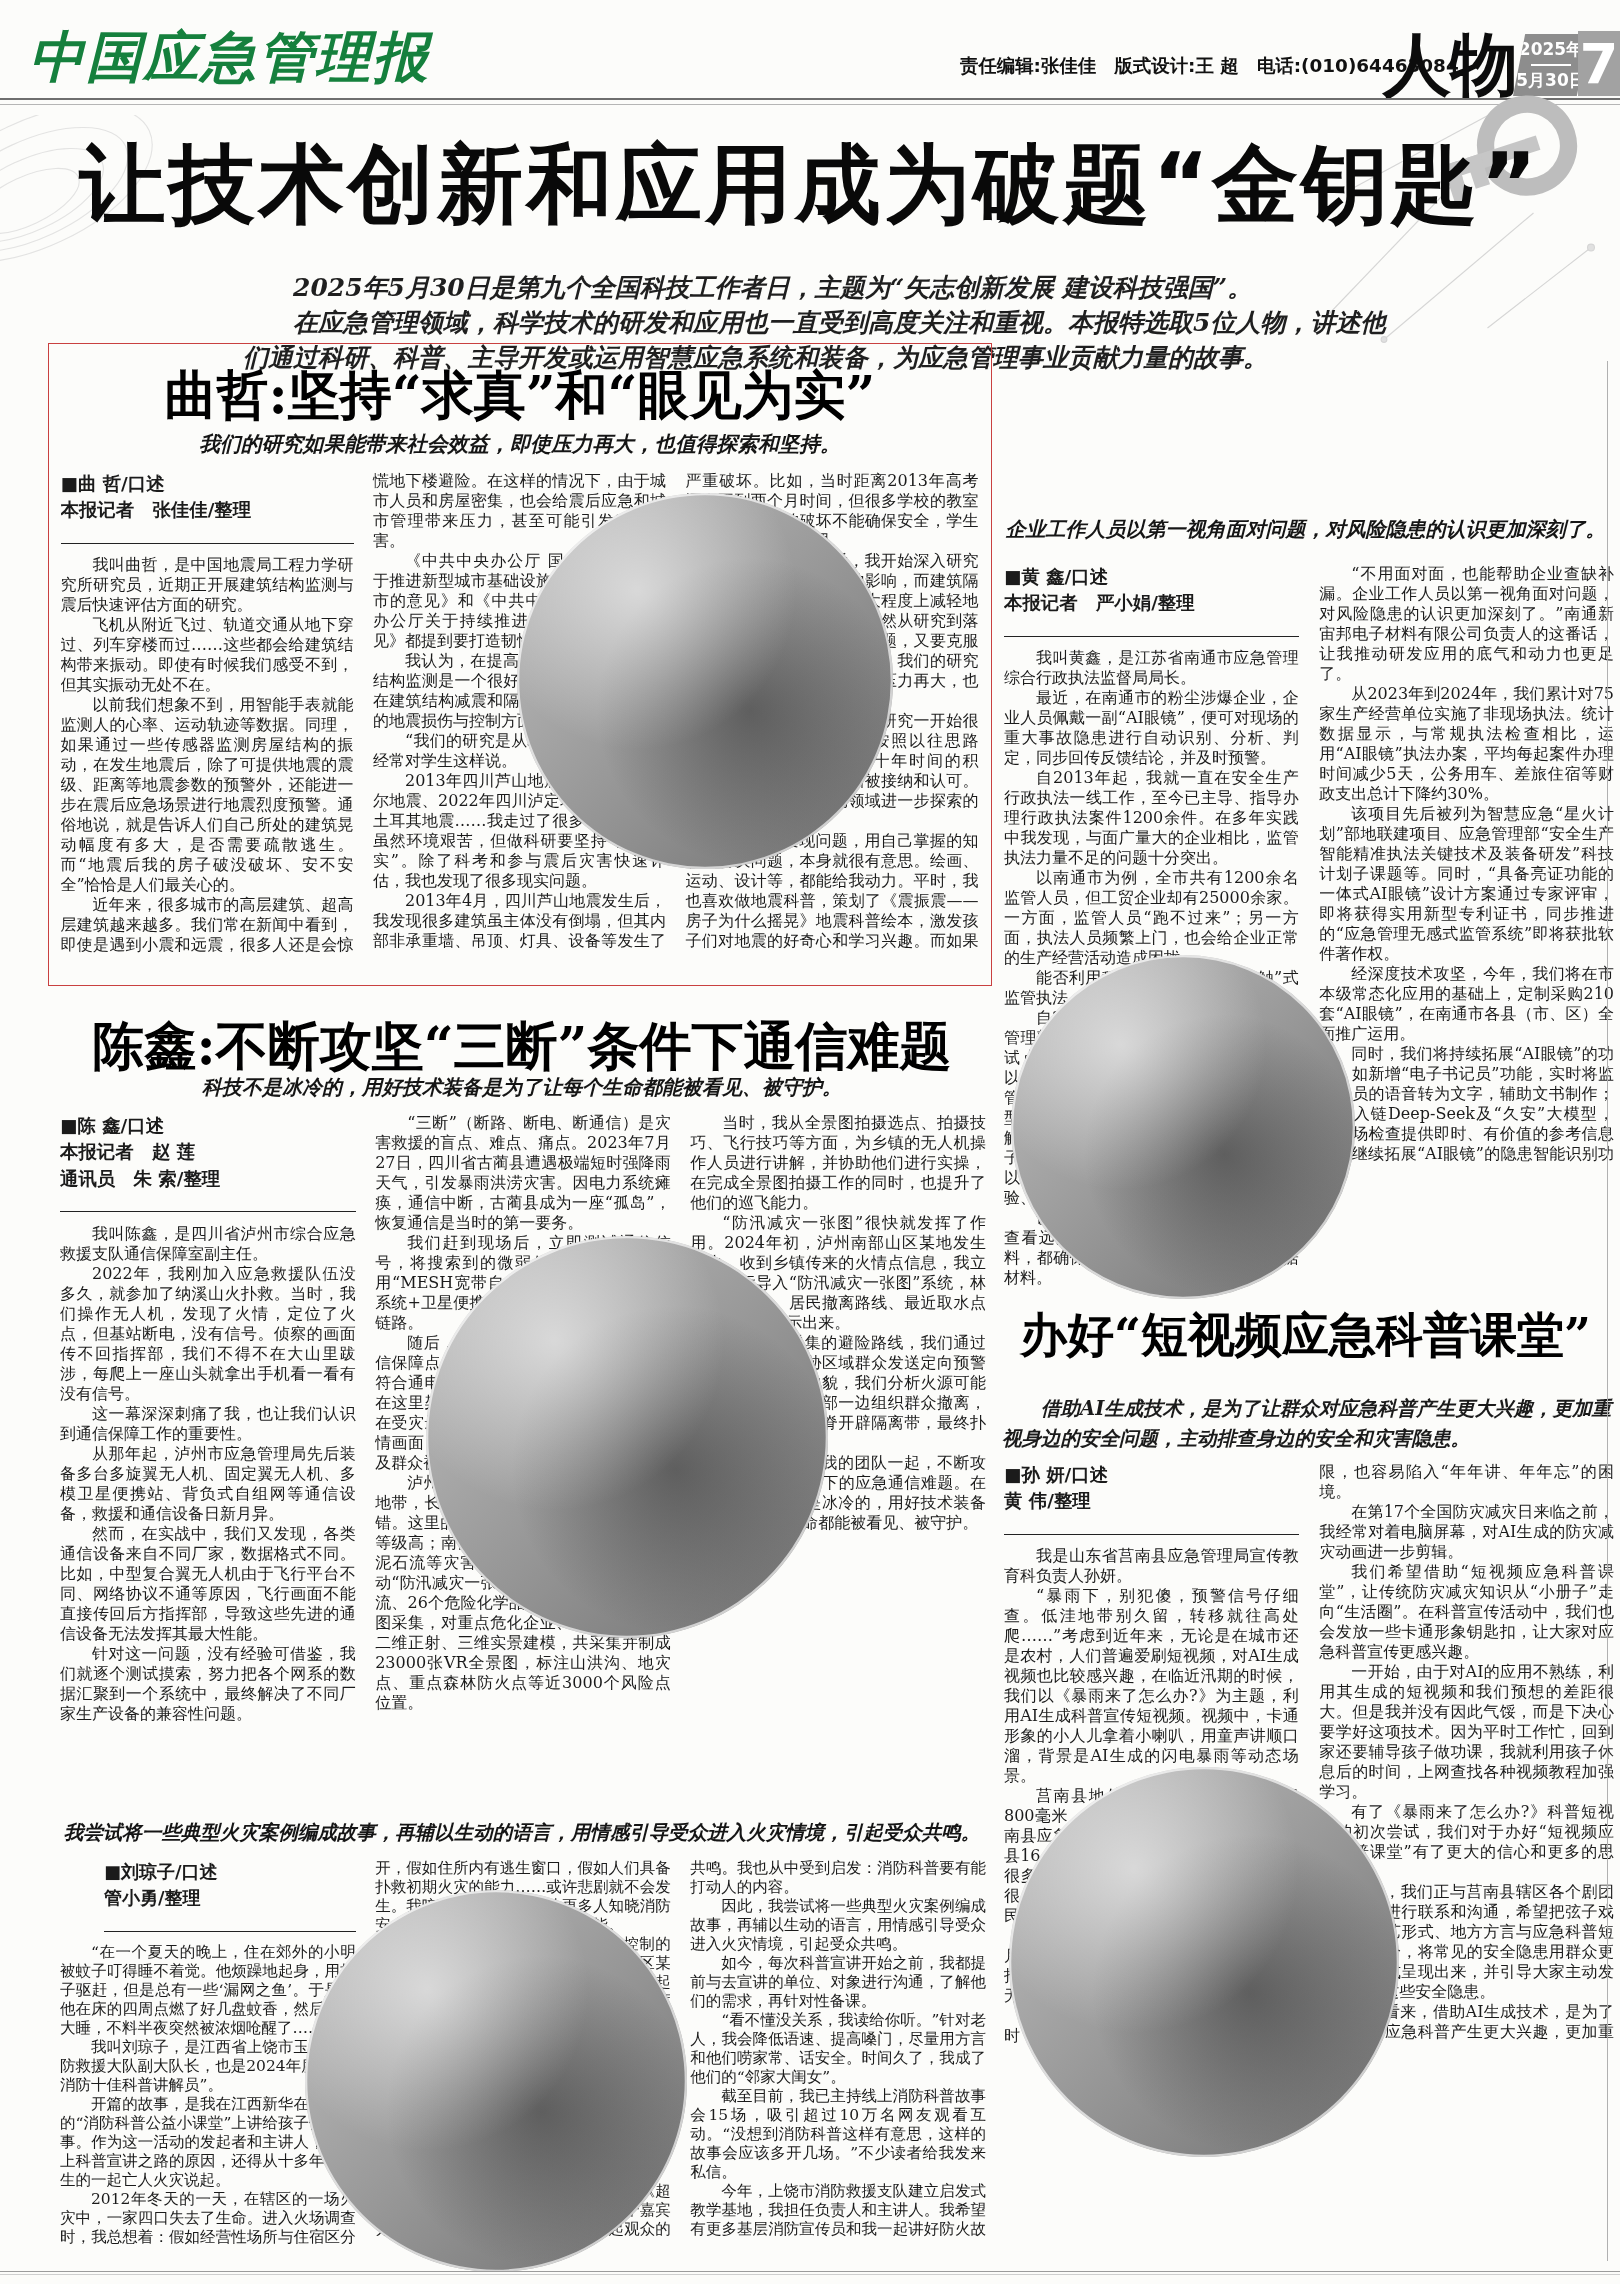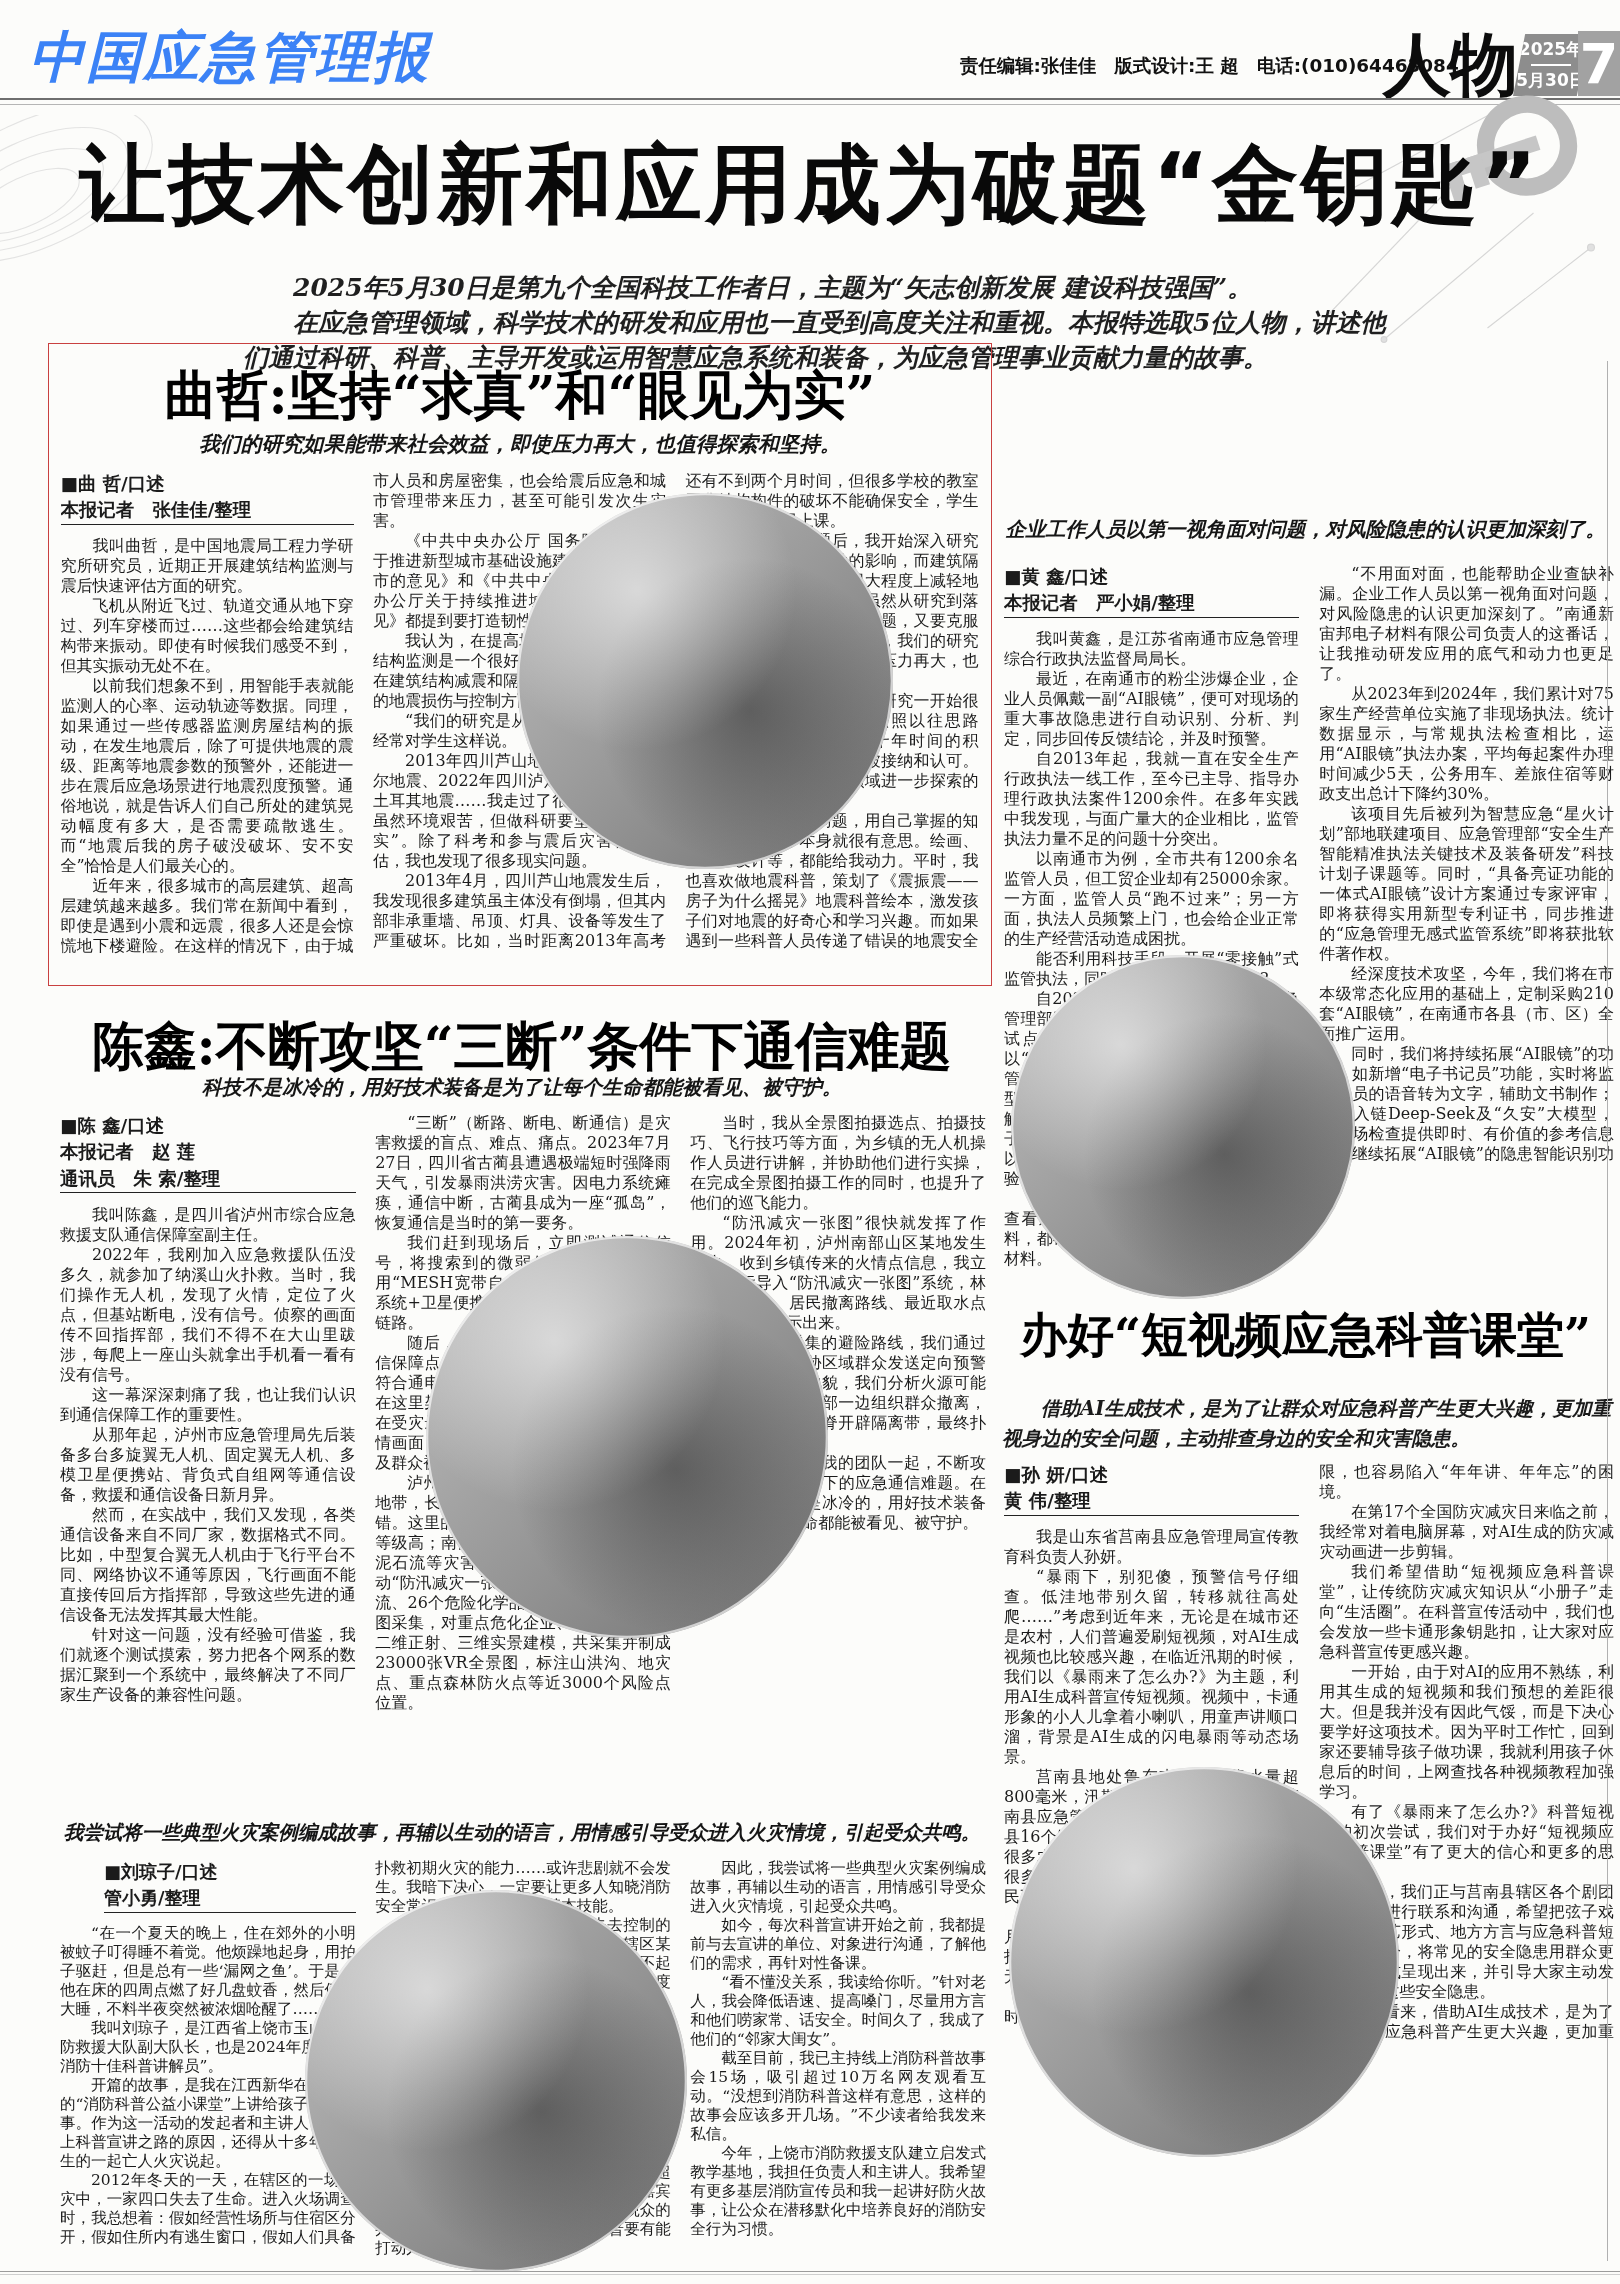--- a/index.html
+++ b/index.html
@@ -2,21 +2,21 @@
 <html style="font-size:9.2px"><head>
 <meta charset="utf-8">
 <style>
   html,body{margin:0;padding:0;background:#e8e8e6;}
   #page{position:relative;width:1620px;height:2284px;background:#fcfcfa;overflow:hidden;
         font-family:"DejaVu Serif","Liberation Serif",serif;color:#1b1b1b;}
   .abs{position:absolute;}
 
   
   .masthead{left:29px;top:20.7px;font-size:55px;font-weight:900;font-style:italic;
-            letter-spacing:2.3px;color:#3b82f6;font-family:"DejaVu Serif",serif;}
+            letter-spacing:2.3px;color:#15803d;font-family:"DejaVu Serif",serif;}
   .editor-info{left:960px;top:53px;font-size:18.4px;font-weight:700;
                font-family:"DejaVu Sans","Liberation Sans",sans-serif;color:#111;}
   .section-title{left:1383px;top:19.5px;font-size:68px;font-weight:900;letter-spacing:-1.1px;
                  font-family:"DejaVu Sans","Liberation Sans",sans-serif;color:#0c0c0c;}
   .date-box{left:1513px;top:34px;width:76px;height:62px;background:#8d8d8d;color:#fff;
             clip-path:polygon(16% 0,100% 0,84% 100%,0 100%);
             font-family:"DejaVu Sans",sans-serif;font-weight:700;font-size:17px;
             display:flex;flex-direction:column;align-items:center;justify-content:center;gap:3.4px;}
   .date-box .dsep{width:40px;height:1.1px;background:#fff;}
   .page-num{left:1578px;top:31px;width:42px;height:65px;background:#a2a2a2;color:#fff;
@@ -31,21 +31,21 @@
               font-weight:700;color:#1f1f1f;}
   .lead-intro p{margin:0;text-indent:2em;}
   .deco{pointer-events:none;}
 
   
   .art-title{text-align:center;font-weight:900;color:#000000;font-family:"DejaVu Serif",serif;}
   .art-sub{text-align:center;font-style:italic;font-weight:600;color:#151515;}
   .body-cols{column-fill:auto;overflow:hidden;text-align:justify;}
   .body-cols p{margin:0;text-indent:2em;}
   .byline{break-inside:avoid;font-family:"DejaVu Sans","Liberation Sans",sans-serif;
-          font-weight:700;border-bottom:1.7px solid #222;padding-bottom:0;margin-bottom:11.5px;}
+          font-weight:700;border-bottom:1.7px solid #222;padding-bottom:19px;margin-bottom:11.5px;}
   .byline div{text-indent:0;line-height:26.4px;}
 
   
   .box-quzhe{left:48px;top:343px;width:942px;height:641px;border:1.7px solid #c94040;background:transparent;}
   .quzhe-title{left:0;top:17px;width:100%;font-size:52px;}
   .quzhe-sub{left:0;top:86px;width:100%;font-size:20.7px;}
   .quzhe-body{left:11.5px;top:127px;width:918px;height:495px;column-count:3;column-gap:19.5px;
               font-size:16px;line-height:20px;}
   .quzhe-body .byline{font-size:18.4px;}
 

